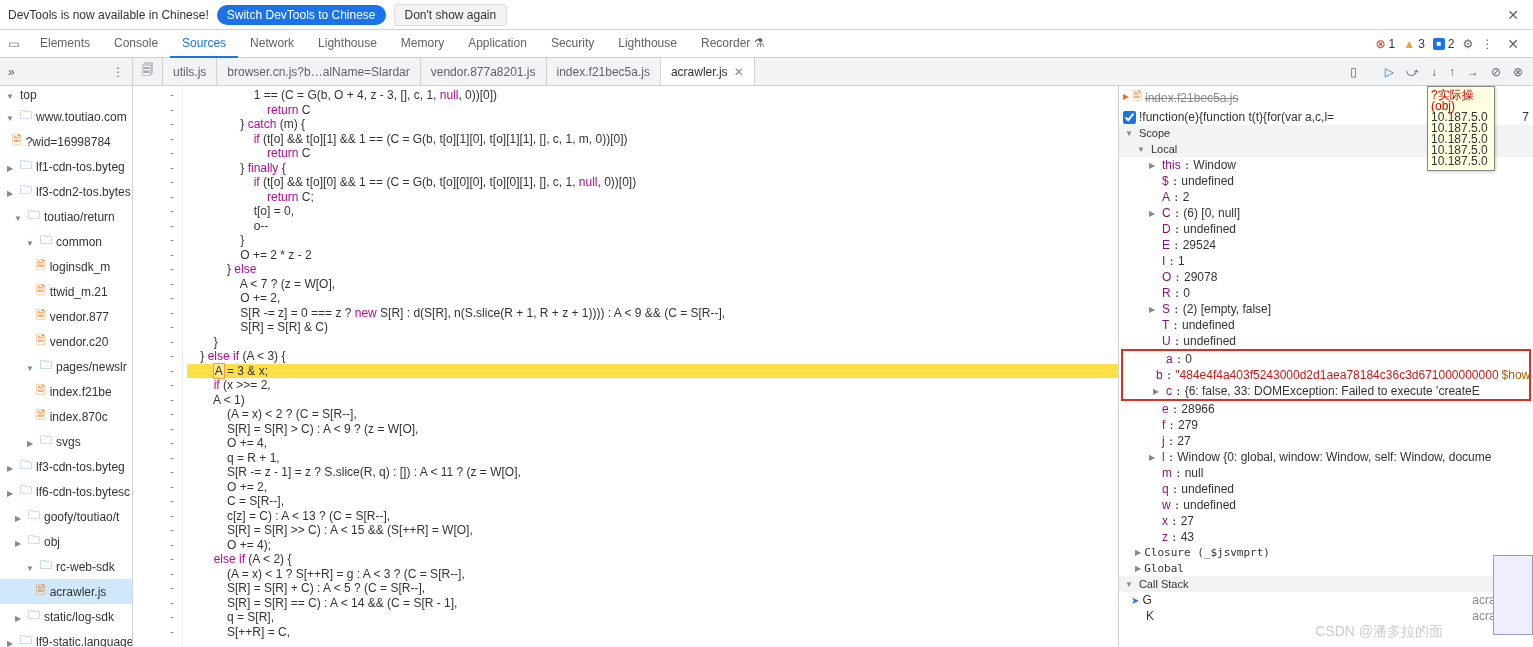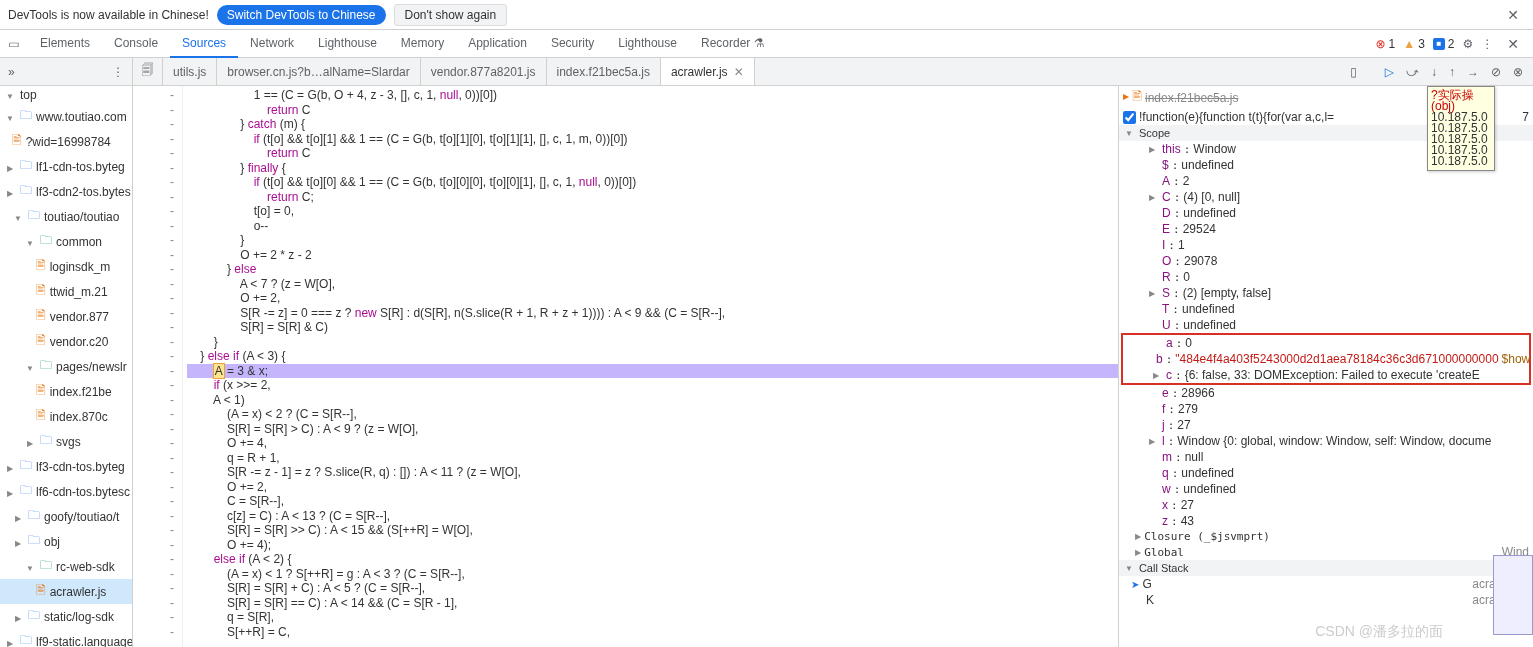--- a/index.html
+++ b/index.html
@@ -41,21 +41,21 @@
 .folder-ic{color:#888;flex-shrink:0}
 .folder-ic.blue{color:#4285f4}
 .folder-ic.green{color:#0f9d58}
 .file-ic{color:#e8710a;flex-shrink:0}
 .ind1{padding-left:12px}.ind2{padding-left:24px}.ind3{padding-left:36px}
 .editor{flex:1;display:flex;overflow:hidden;font-family:Consolas,Menlo,monospace;font-size:12px;position:relative}
 .gutter{width:50px;background:#fff;border-right:1px solid #eee;text-align:right;padding-right:8px;color:#888;line-height:14.5px;padding-top:2px}
 .gutter div{height:14.5px}
 .code{flex:1;overflow:hidden;line-height:14.5px;padding-top:2px;white-space:pre;padding-left:4px}
 .code-line{height:14.5px}
-.hl{background:#c4b5fd}
+.hl{background:#fde047}
 .var-hl{background:#ffe58f;border:1px solid #e8a33d;padding:0 1px;margin:-1px}
 .kw{color:#aa0d91}
 .dbg{width:415px;border-left:1px solid #d0d0d0;overflow:hidden;background:#fff;display:flex;flex-direction:column}
 .dbg-body{flex:1;overflow:auto}
 .dbg-row{padding:1px 4px;font-family:Consolas,Menlo,monospace;font-size:11px;white-space:nowrap;display:flex;align-items:center;gap:3px}
 .dbg-section{background:#f1f3f4;padding:2px 6px;display:flex;align-items:center;gap:6px;cursor:pointer;font-size:11px}
 .dbg-section::before{content:"▼";font-size:8px;color:#888}
 .vname{color:#881280}
 .vval{color:#333}
 .vstr{color:#c41a16}
@@ -168,21 +168,21 @@
           <span>lf1-cdn-tos.byteg</span>
         </div>
         <div class="nav-row ind0">
           <span class="fold-ic closed"></span>
           <span class="folder-ic blue">🗀</span>
           <span>lf3-cdn2-tos.bytes</span>
         </div>
         <div class="nav-row ind1">
           <span class="fold-ic open"></span>
           <span class="folder-ic blue">🗀</span>
-          <span>toutiao/toutiao</span>
+          <span>toutiao/return</span>
         </div>
         <div class="nav-row ind2">
           <span class="fold-ic open"></span>
           <span class="folder-ic green">🗀</span>
           <span>common</span>
         </div>
         <div class="nav-row ind3">
           <span class="file-ic">🖹</span>
           <span>loginsdk_m</span>
         </div>
@@ -305,24 +305,25 @@
         <div class="dbg-row">
           <span style="color:#e8710a">▸ 🖹</span> 
           <span style="text-decoration:line-through;color:#888">index.f21bec5a.js</span>
         </div>
         <div class="dbg-row">
           <input type="checkbox" class="cb" checked="" style=""> 
           <span>!function(e){function t(t){for(var a,c,l=</span> 
           <span style="margin-left:auto">7</span>
         </div>
         <div class="dbg-section">Scope</div>
+        <div class="dbg-section" style="padding-left: 18px;">Local</div>
         <div class="dbg-row" style="padding-left: 30px;"><span style="color:#888;font-size:8px;width:10px;display:inline-block">▶</span><span class="vname">this</span>: <span class="vval">Window</span></div>
         <div class="dbg-row" style="padding-left: 30px;"><span style="color:#888;font-size:8px;width:10px;display:inline-block"></span><span class="vname">$</span>: <span class="vval">undefined</span></div>
         <div class="dbg-row" style="padding-left: 30px;"><span style="color:#888;font-size:8px;width:10px;display:inline-block"></span><span class="vname">A</span>: <span class="vval">2</span></div>
-        <div class="dbg-row" style="padding-left: 30px;"><span style="color:#888;font-size:8px;width:10px;display:inline-block">▶</span><span class="vname">C</span>: <span class="vval">(4) [0, null]</span></div>
+        <div class="dbg-row" style="padding-left: 30px;"><span style="color:#888;font-size:8px;width:10px;display:inline-block">▶</span><span class="vname">C</span>: <span class="vval">(6) [0, null]</span></div>
         <div class="dbg-row" style="padding-left: 30px;"><span style="color:#888;font-size:8px;width:10px;display:inline-block"></span><span class="vname">D</span>: <span class="vval">undefined</span></div>
         <div class="dbg-row" style="padding-left: 30px;"><span style="color:#888;font-size:8px;width:10px;display:inline-block"></span><span class="vname">E</span>: <span class="vval">29524</span></div>
         <div class="dbg-row" style="padding-left: 30px;"><span style="color:#888;font-size:8px;width:10px;display:inline-block"></span><span class="vname">I</span>: <span class="vval">1</span></div>
         <div class="dbg-row" style="padding-left: 30px;"><span style="color:#888;font-size:8px;width:10px;display:inline-block"></span><span class="vname">O</span>: <span class="vval">29078</span></div>
         <div class="dbg-row" style="padding-left: 30px;"><span style="color:#888;font-size:8px;width:10px;display:inline-block"></span><span class="vname">R</span>: <span class="vval">0</span></div>
         <div class="dbg-row" style="padding-left: 30px;"><span style="color:#888;font-size:8px;width:10px;display:inline-block">▶</span><span class="vname">S</span>: <span class="vval">(2) [empty, false]</span></div>
         <div class="dbg-row" style="padding-left: 30px;"><span style="color:#888;font-size:8px;width:10px;display:inline-block"></span><span class="vname">T</span>: <span class="vval">undefined</span></div>
         <div class="dbg-row" style="padding-left: 30px;"><span style="color:#888;font-size:8px;width:10px;display:inline-block"></span><span class="vname">U</span>: <span class="vval">undefined</span></div>
         <div class="redbox">
           <div class="dbg-row" style="padding-left: 30px;"><span style="color:#888;font-size:8px;width:10px;display:inline-block"></span><span class="vname">a</span>: <span class="vval">0</span></div>

